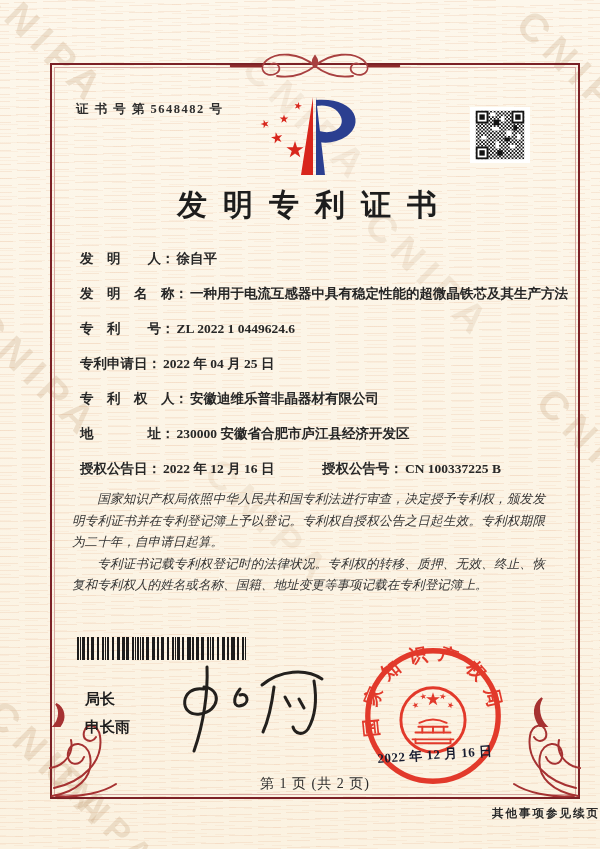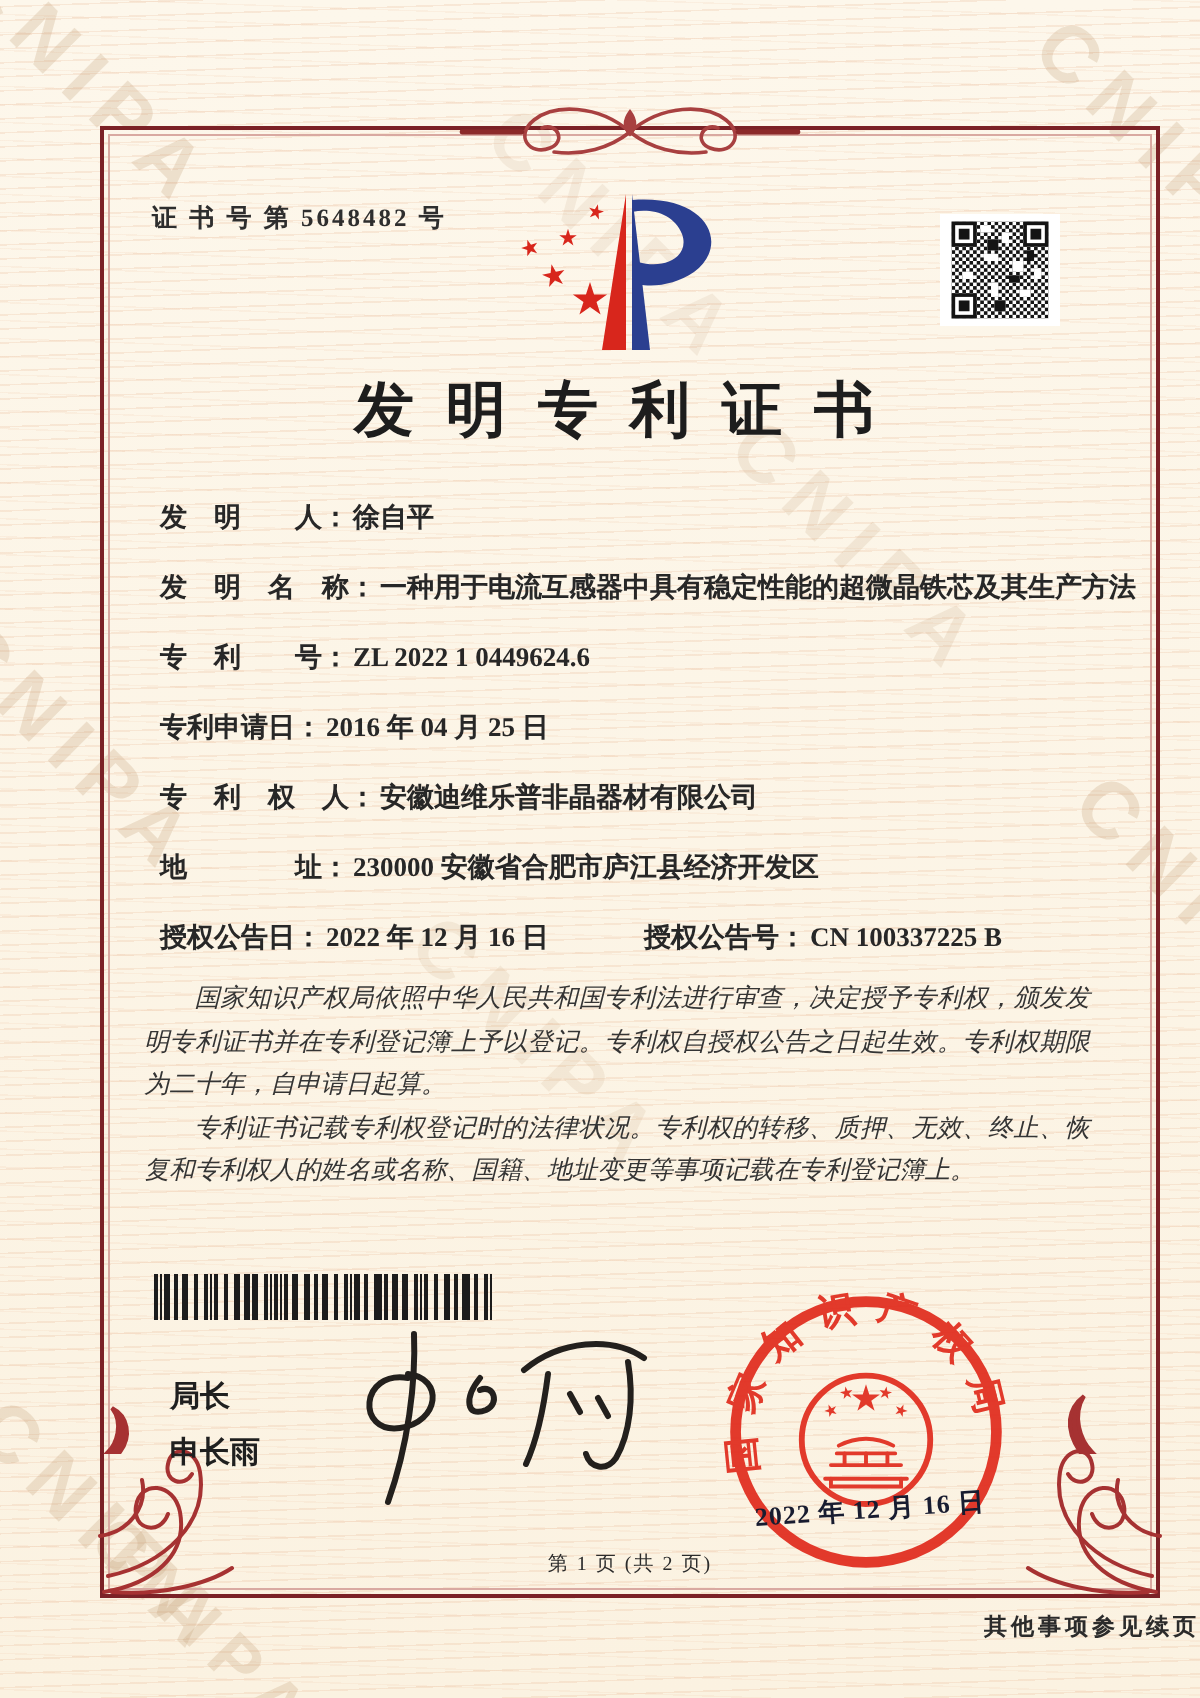--- a/index.html
+++ b/index.html
@@ -41,21 +41,21 @@
     background-image:
       repeating-linear-gradient(90deg,#1c1c1c 0 2px,transparent 2px 5px),
       repeating-linear-gradient(90deg,#1c1c1c 0 1px,transparent 1px 7px),
       repeating-linear-gradient(90deg,transparent 0 3px,#1c1c1c 3px 4px,transparent 4px 11px);
   }
   .signatory{left:33px;top:620px;font-size:15px;font-weight:700;line-height:28px;color:#1f1f1f;}
   .sig-svg{left:118px;top:592px;width:165px;height:98px;}
   .seal{left:308px;top:578px;width:146px;height:146px;opacity:0.93;mix-blend-mode:multiply;}
   .seal-date{left:316px;top:681px;width:134px;text-align:center;font-size:13px;font-weight:700;
              color:#181c30;transform:rotate(-4deg);letter-spacing:0.5px;white-space:nowrap;}
-  .page-no{left:0;top:710px;width:100%;text-align:center;font-size:10px;letter-spacing:1px;color:#2b2b2b;font-family:Liberation Serif, serif;}
+  .page-no{left:0;top:710px;width:100%;text-align:center;font-size:14px;letter-spacing:1px;color:#2b2b2b;font-family:Liberation Serif, serif;}
   .continuation{position:absolute;left:0;top:806px;width:100%;text-align:right;
                 font-size:11.5px;font-weight:600;letter-spacing:2px;color:#2b2b2b;z-index:2;}
   .ornament-top{left:50%;transform:translateX(-50%);top:-17px;width:180px;height:36px;}
   .corner-bl{left:-6px;bottom:-4px;width:110px;height:105px;}
   .corner-br{right:-6px;bottom:-4px;width:110px;height:105px;transform:scaleX(-1);}
   svg{display:block;}
 </style>
 </head>
 <body>
 
@@ -168,21 +168,21 @@
       <div class="row">
         <span class="flabel">发　明　　人：</span><span class="fvalue">徐自平</span>
       </div>
       <div class="row">
         <span class="flabel">发　明　名　称：</span><span class="fvalue">一种用于电流互感器中具有稳定性能的超微晶铁芯及其生产方法</span>
       </div>
       <div class="row">
         <span class="flabel">专　利　　号：</span><span class="fvalue">ZL 2022 1 0449624.6</span>
       </div>
       <div class="row">
-        <span class="flabel">专利申请日：</span><span class="fvalue">2016 年 04 月 25 日</span>
+        <span class="flabel">专利申请日：</span><span class="fvalue">2022 年 04 月 25 日</span>
       </div>
       <div class="row">
         <span class="flabel">专　利　权　人：</span><span class="fvalue">安徽迪维乐普非晶器材有限公司</span>
       </div>
       <div class="row">
         <span class="flabel">地　　　　址：</span><span class="fvalue">230000 安徽省合肥市庐江县经济开发区</span>
       </div>
       <div class="row grant-row">
         <span class="flabel">授权公告日：</span><span class="fvalue">2022 年 12 月 16 日</span>
         <span class="col2"><span class="flabel">授权公告号：</span><span class="fvalue">CN 100337225 B</span></span>

